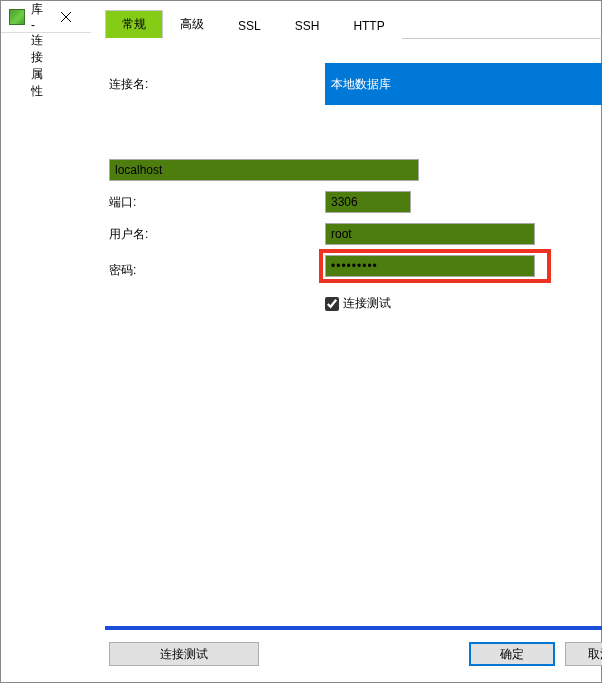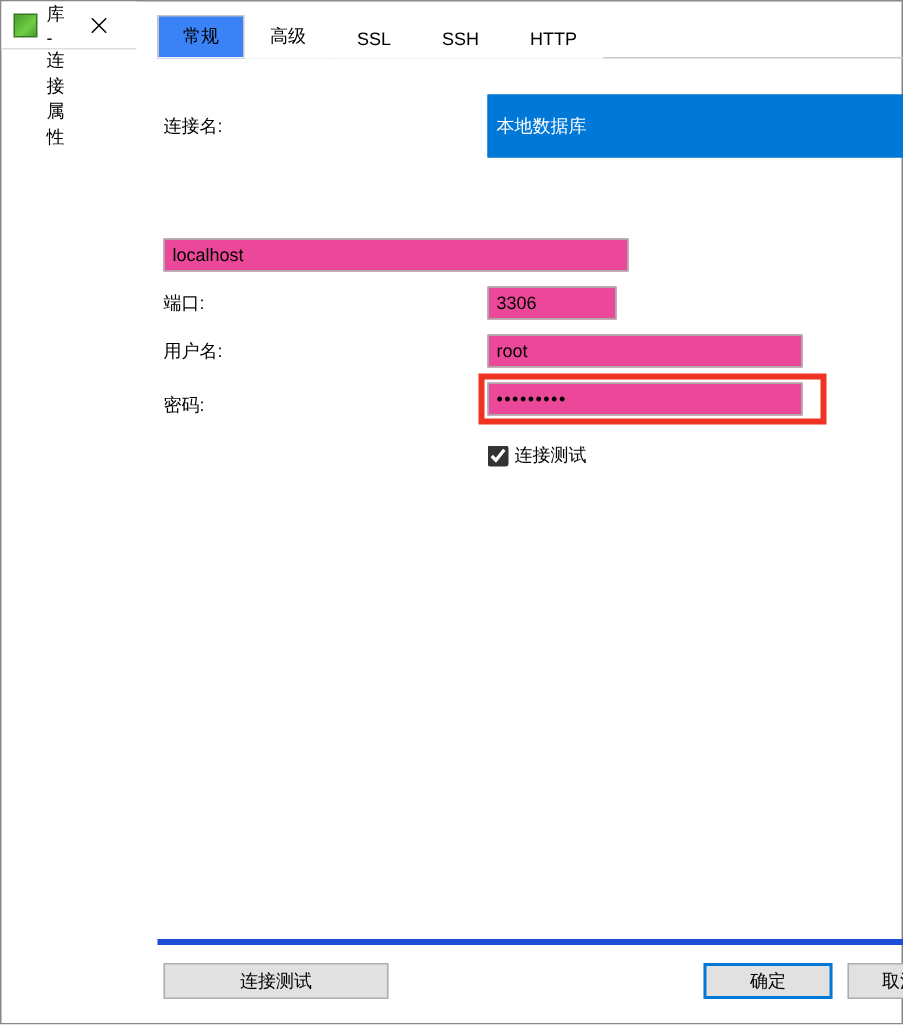--- a/index.html
+++ b/index.html
@@ -73,21 +73,21 @@
       border: 1px solid transparent;
       cursor: pointer;
       color: #000;
       position:relative;
       z-index:1;
       background:#fff;
     }
     .tab.active {
       border: 1px solid #c8c8c8;
       border-bottom: 1px solid #fff;
-      background: #3b82f6;
+      background: #84cc16;
       margin-top: 10px;
     }
     .form-area {
       padding: 24px 4px 0 4px;
       flex: 1;
     }
     .row {
       display: flex;
       align-items: center;
       margin-bottom: 10px;
@@ -95,21 +95,21 @@
     .row .label {
       width: 216px;
       color: #000;
     }
     .row input[type="text"], .row input[type="password"] {
       font-family: inherit;
       font-size: 12px;
       padding: 3px 5px;
       border: 1px solid #a9a9a9;
       outline: none;
-      background:#ec4899;
+      background:#4d7c0f;
     }
     .row input.conn-name {
       width: 310px;
       border: 2px solid #0078d7;
       padding: 12px 4px;
       color:#fff;
     }
     .row input.conn-name::selection{ background:#0078d7; color:#fff; }
     .conn-name{
       background:#0078d7 !important;

